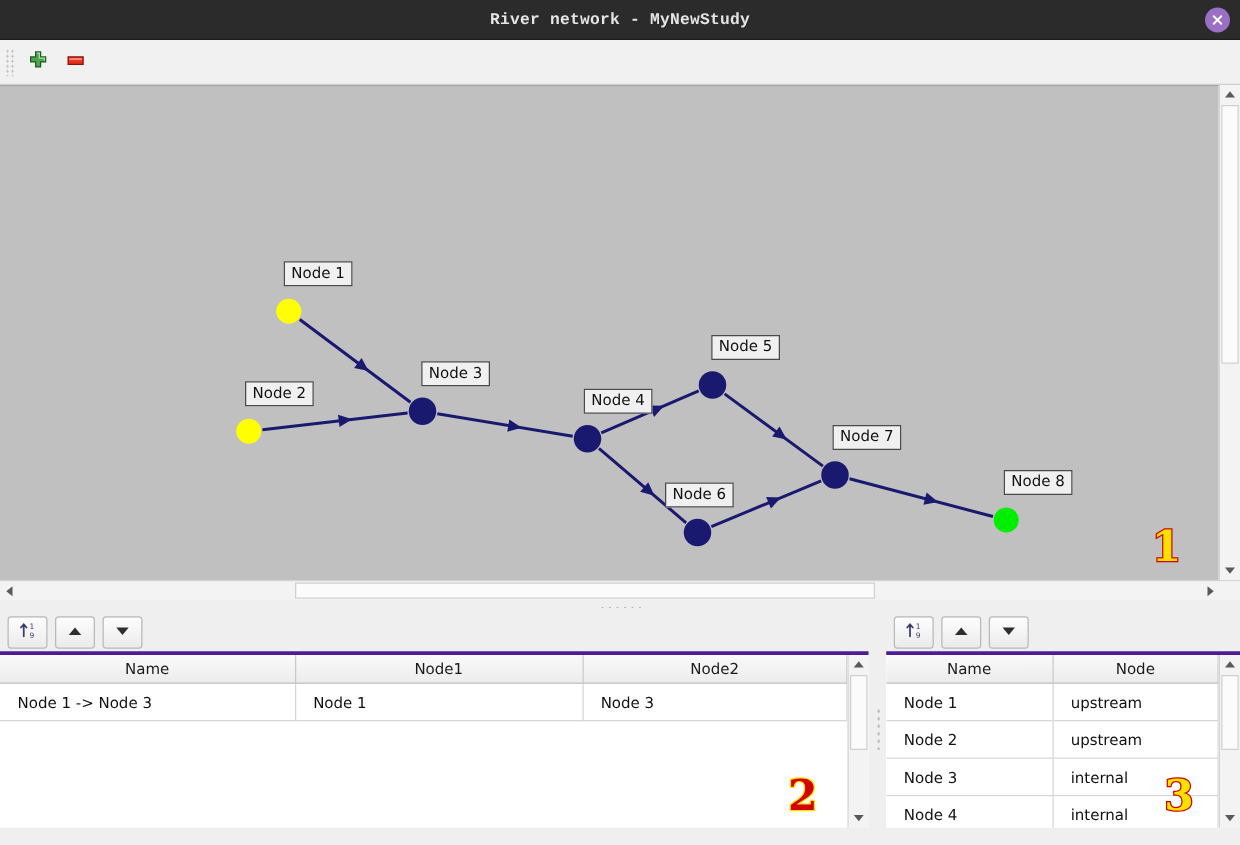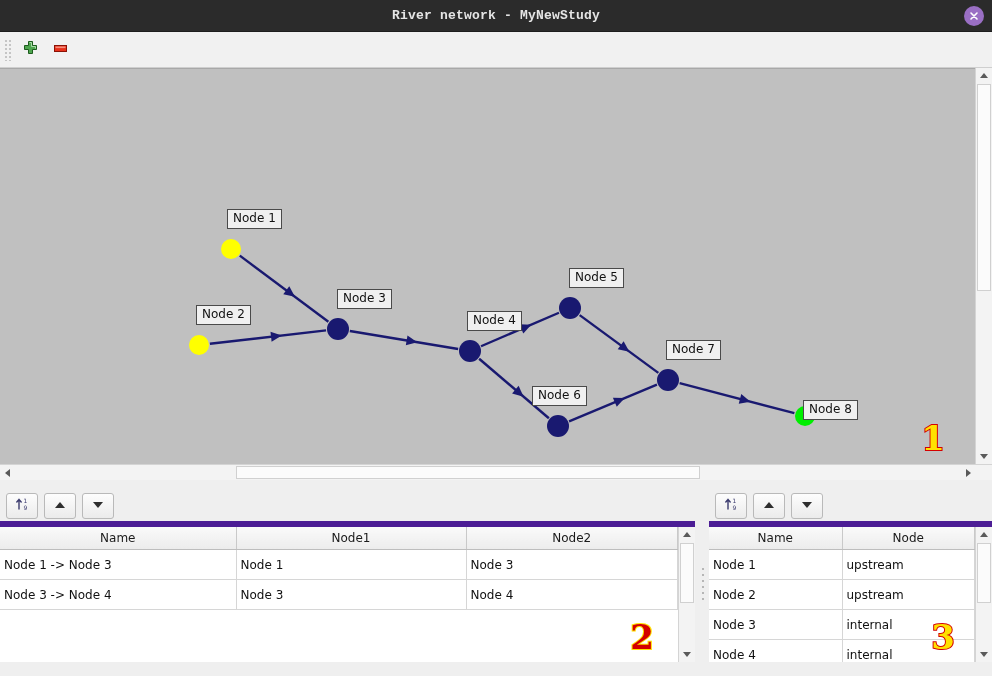--- a/index.html
+++ b/index.html
@@ -239,21 +239,21 @@
     border-radius: 3px;
     display: flex; align-items: center; justify-content: center;
     cursor: pointer;
   }
 
   .table-area {
     flex: 1 1 auto;
     display: flex;
     min-height: 0;
     background: #ffffff;
-    border-top: 6px solid #4c1d95;
+    border-top: 3px solid #4c1d95;
   }
   .table-scroll-host {
     flex: 1 1 auto;
     min-width: 0;
     overflow: hidden;
     background: #fff;
   }
   table.grid {
     border-collapse: collapse;
     width: 100%;
@@ -267,21 +267,21 @@
     font-size: 12px;
     height: 22px;
     color: #1a1a1a;
     text-align: center;
     padding: 0;
   }
   table.grid td {
     border-right: 1px solid #d6d6d6;
     border-bottom: 1px solid #d6d6d6;
     height: 29px;
-    padding: 0 0 0 4px;
+    padding: 0 0 0 14px;
     font-size: 12px;
     color: #111;
     background: #fff;
     white-space: nowrap;
     overflow: hidden;
     text-overflow: ellipsis;
   }
 
   .vsplitter {
     width: 14px;
@@ -362,21 +362,21 @@
           <circle cx="805" cy="347" r="10" fill="#00ee00"></circle>
         </svg>
       <div id="graph-labels">
           <div class="node-label" style="left: 227px; top: 140px;">Node 1</div>
           <div class="node-label" style="left: 196px; top: 236px;">Node 2</div>
           <div class="node-label" style="left: 337px; top: 220px;">Node 3</div>
           <div class="node-label" style="left: 467px; top: 242px;">Node 4</div>
           <div class="node-label" style="left: 569px; top: 199px;">Node 5</div>
           <div class="node-label" style="left: 532px; top: 317px;">Node 6</div>
           <div class="node-label" style="left: 666px; top: 271px;">Node 7</div>
-          <div class="node-label" style="left: 803px; top: 307px; margin-top: 24px;">Node 8</div>
+          <div class="node-label" style="left: 803px; top: 307px;">Node 8</div>
         </div>
       <div class="overlay-num num-yellow" style="right:30px; bottom:10px;">1</div>
     </div>
     <div class="vscroll">
       <div class="arrow">
           <div class="tri tri-up"></div>
         </div>
       <div class="thumb" style="top:16px; height:205px;"></div>
       <div class="arrow bottom">
           <div class="tri tri-down"></div>
@@ -442,25 +442,20 @@
                   <th>Node1</th>
                   <th>Node2</th>
                 </tr>
               </thead>
             <tbody id="edges-body">
                 <tr>
                   <td>Node 1 -&gt; Node 3</td>
                   <td>Node 1</td>
                   <td>Node 3</td>
                 </tr>
-                <tr>
-                  <td>Node 3 -&gt; Node 4</td>
-                  <td>Node 3</td>
-                  <td>Node 4</td>
-                </tr>
               </tbody>
           </table>
           <div class="overlay-num num-red" style="right:24px; bottom:8px;">2</div>
         </div>
         <div class="vscroll">
           <div class="arrow">
               <div class="tri tri-up"></div>
             </div>
           <div class="thumb" style="top:16px; height:58px;"></div>
           <div class="arrow bottom">

